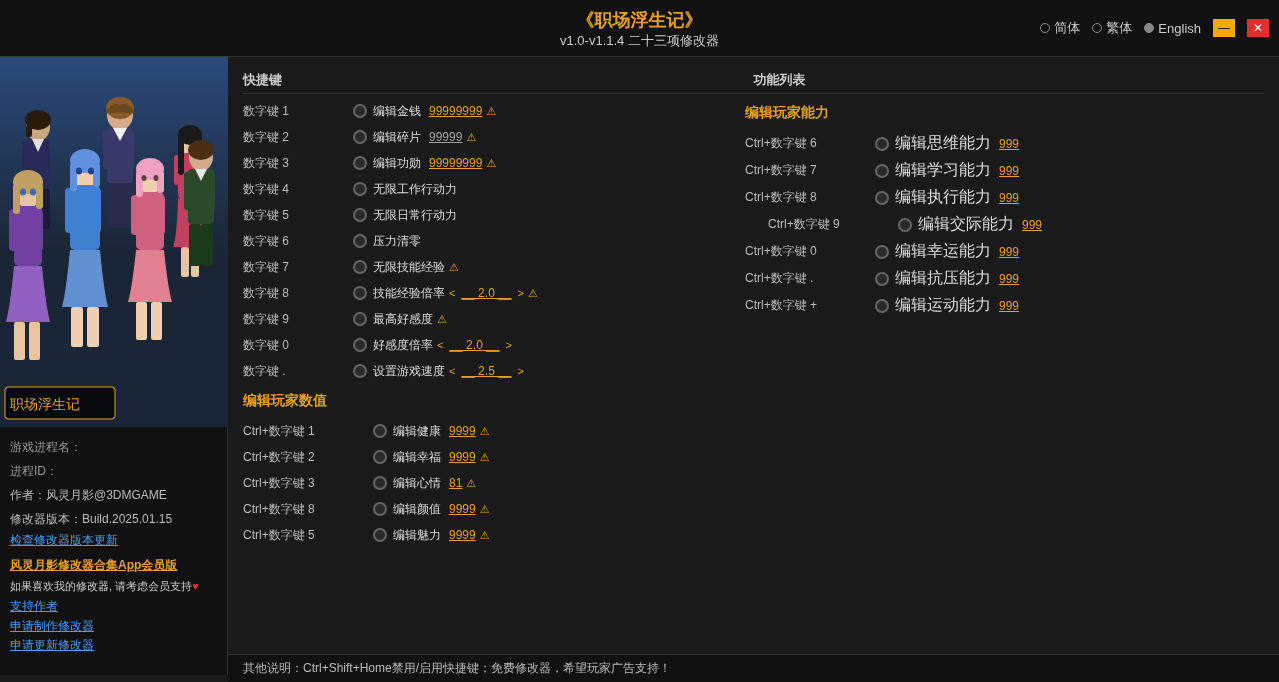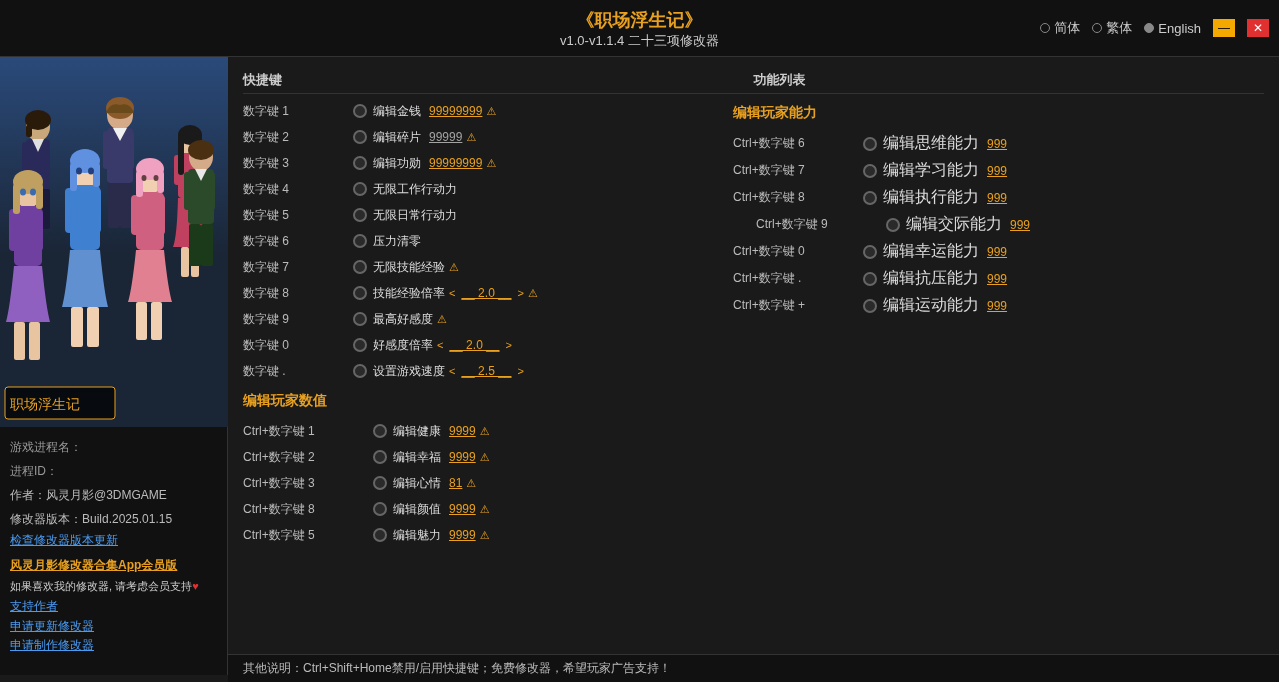--- a/index.html
+++ b/index.html
@@ -231,21 +231,21 @@
       border-top: 1px solid #333;
       padding: 5px 15px;
       font-size: 12px;
       color: #bbb;
     }
 
     
     .top-area {
       display: grid;
       grid-template-columns: 490px 1fr;
-      gap: 0;
+      gap: 12px;
     }
     .left-features { }
     .right-abilities { }
   </style>
 </head>
 <body>
 
 <div class="header">
   <div class="header-title">《职场浮生记》</div>
   <div class="header-subtitle">v1.0-v1.1.4 二十三项修改器</div>
@@ -397,22 +397,22 @@
       <div>作者：风灵月影@3DMGAME</div>
       <div class="version">修改器版本：Build.2025.01.15</div>
       <span class="sidebar-link">检查修改器版本更新</span>
 
       <div style="margin-top:6px;">
         <span class="sidebar-link orange">风灵月影修改器合集App会员版</span>
         <div class="sidebar-note">
           <span>如果喜欢我的修改器, 请考虑会员支持</span><span class="heart">♥</span>
         </div>
         <span class="sidebar-link">支持作者</span>
+        <span class="sidebar-link">申请制作修改器</span>
         <span class="sidebar-link">申请更新修改器</span>
-        <span class="sidebar-link">申请制作修改器</span>
       </div>
     </div>
   </div>
 
   <div class="content">
 
     <div class="hotkey-header">
       <span class="col-header" style="padding-left:0;">快捷键</span>
       <span class="col-header">功能列表</span>
     </div>

